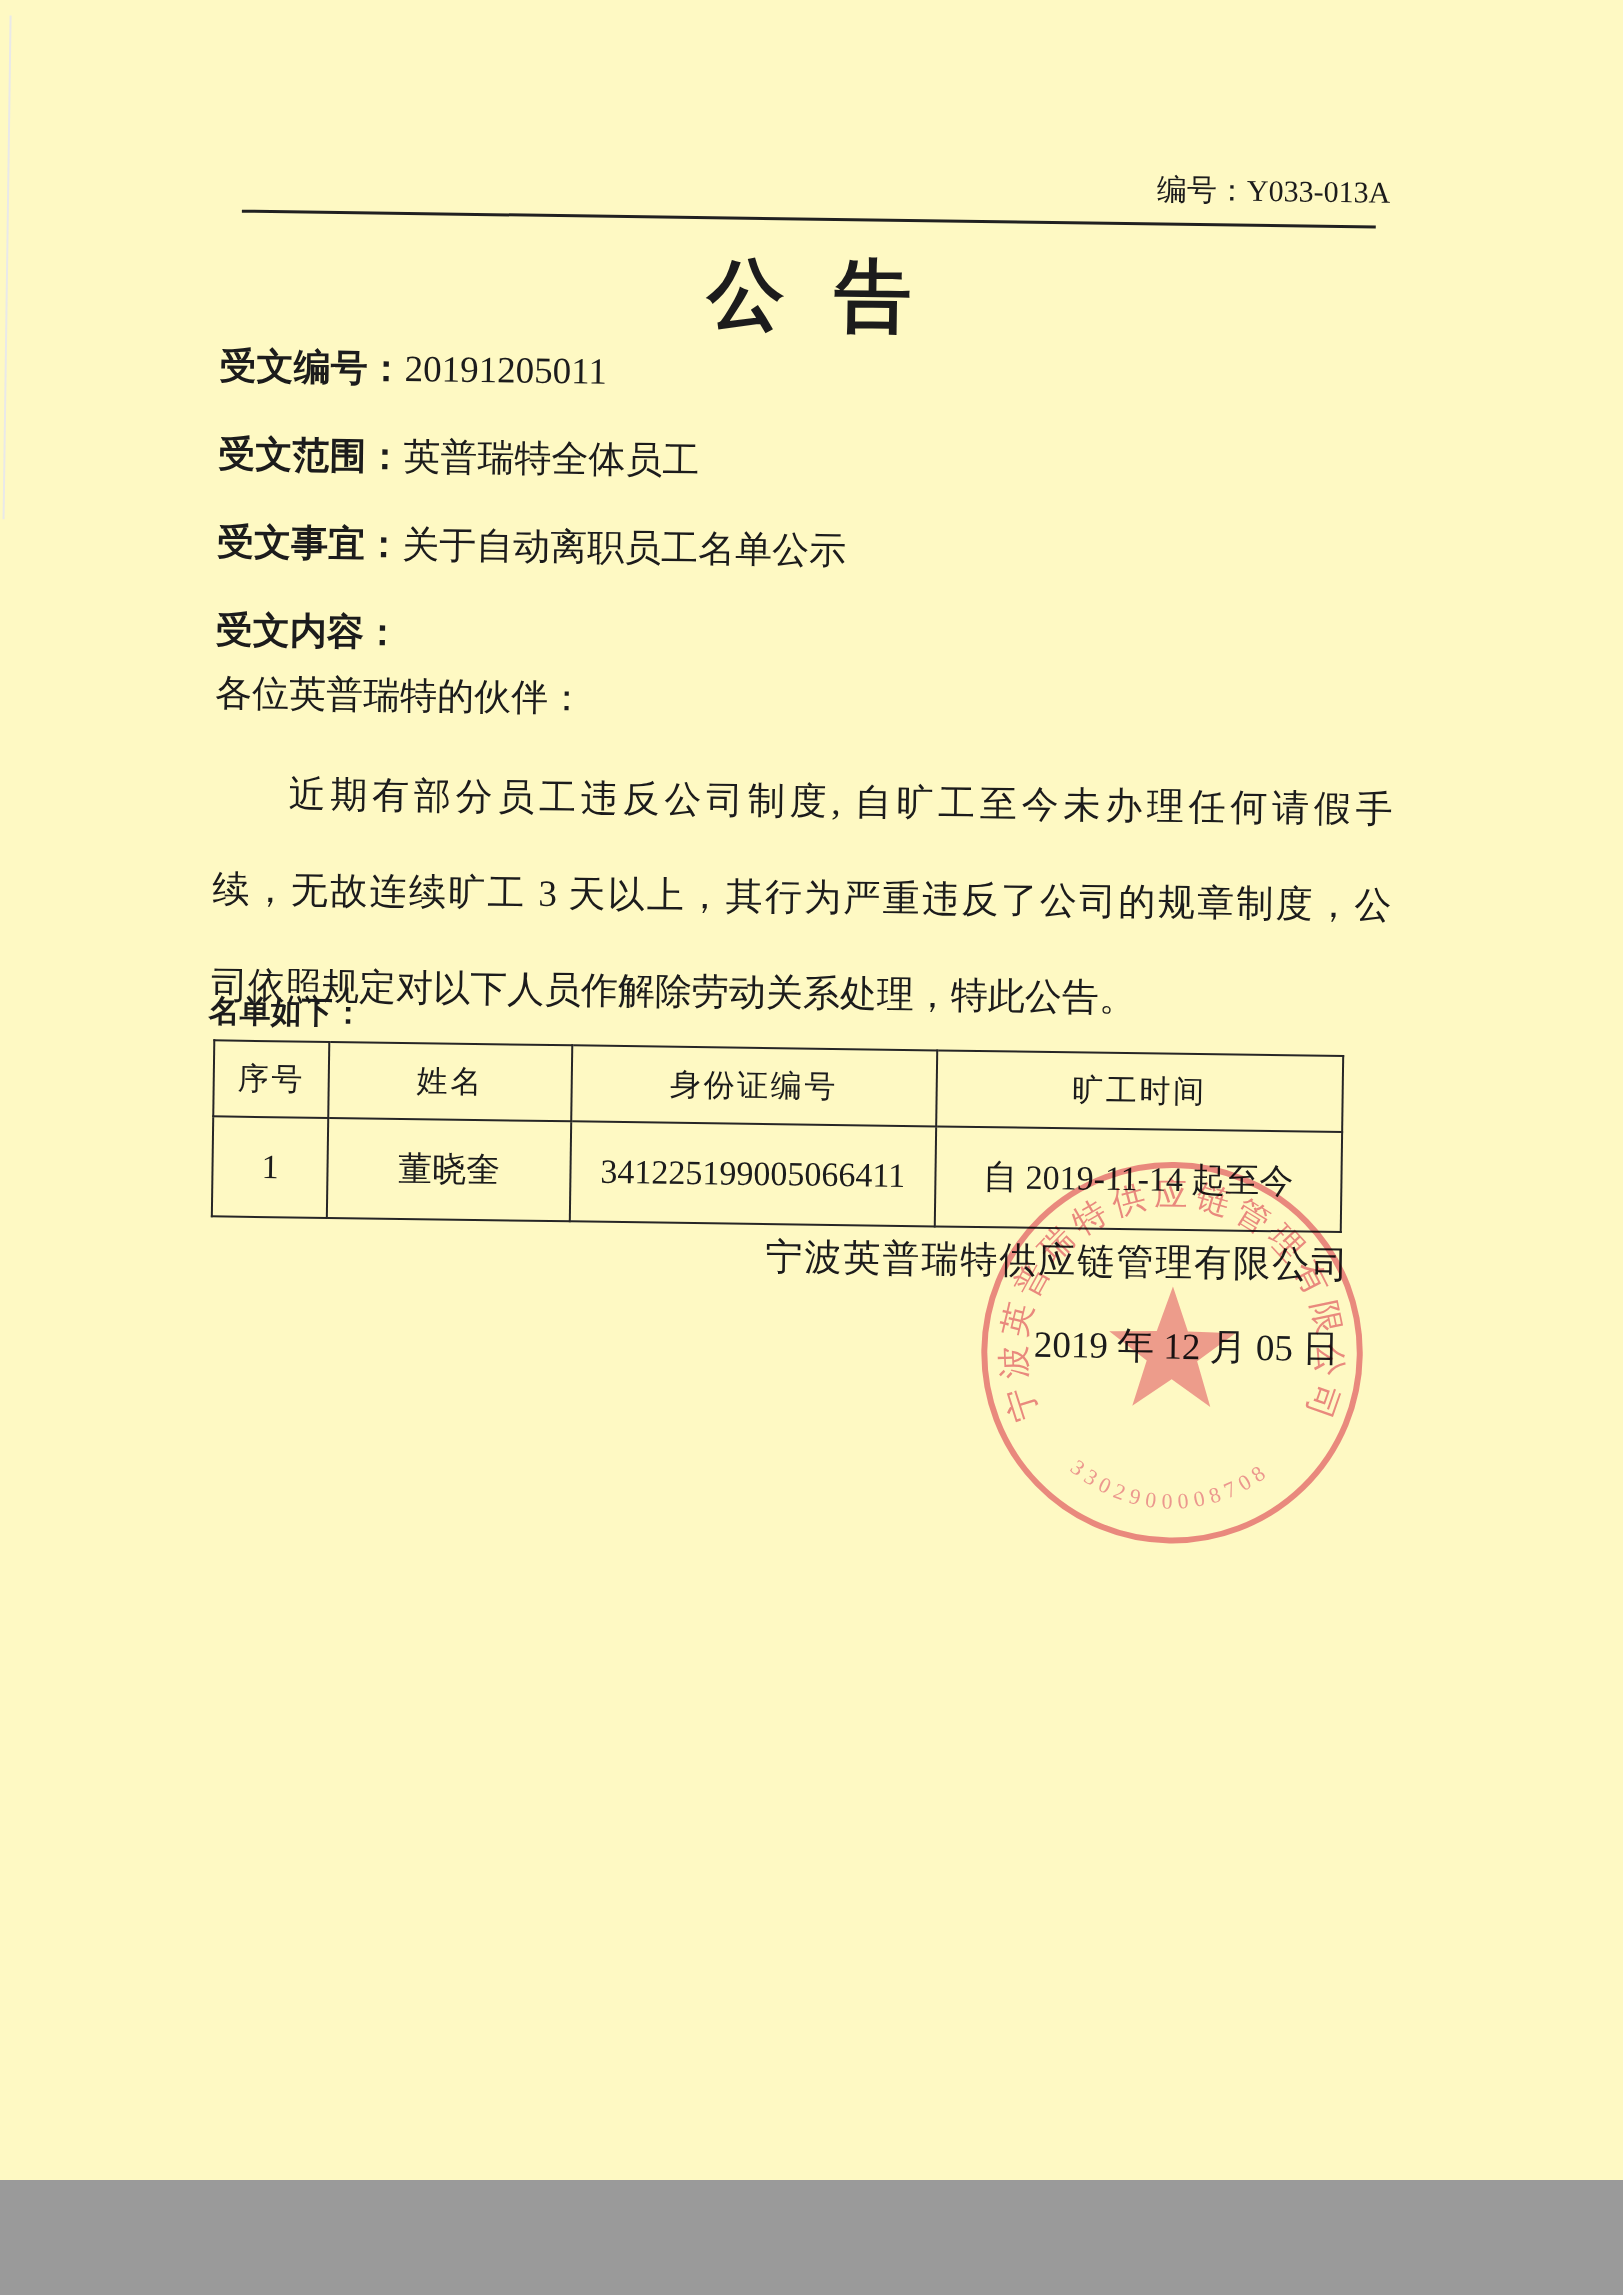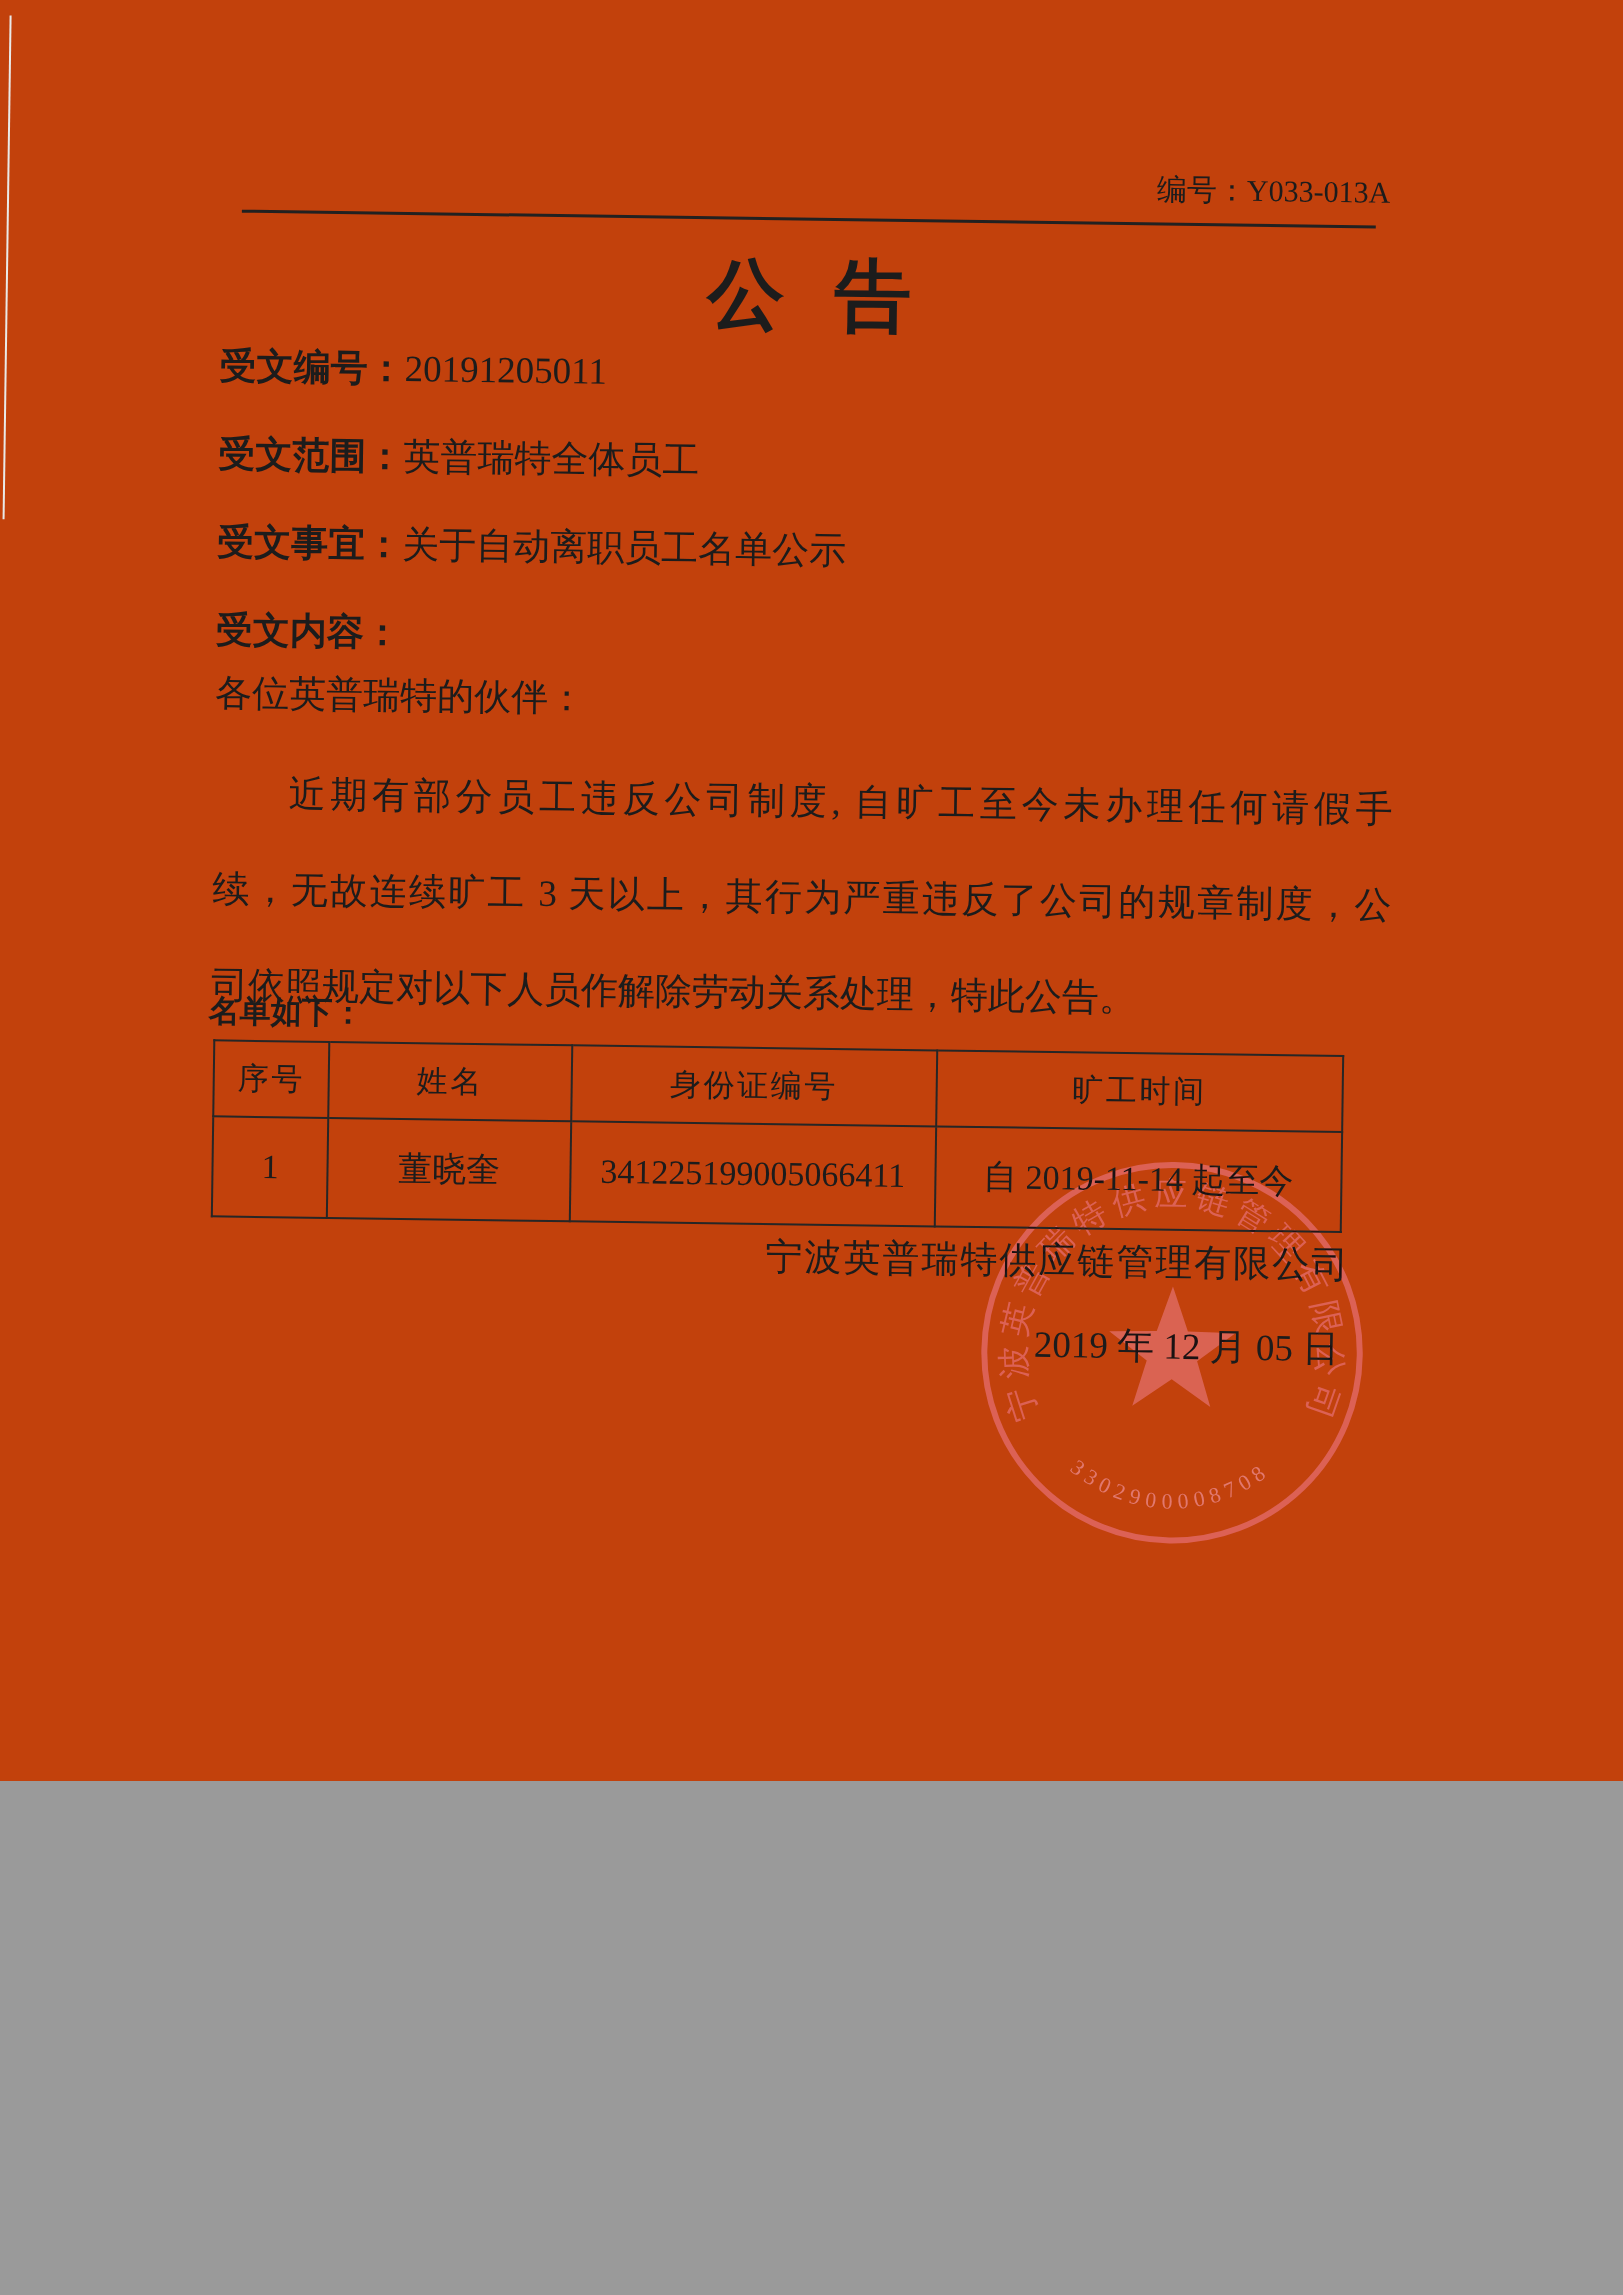--- a/index.html
+++ b/index.html
@@ -1,19 +1,19 @@
 <!DOCTYPE html>
 <html style="font-size:10.5px"><head>
 <meta charset="utf-8">
 <style>
   html,body{margin:0;padding:0;background:#9a9a9a;}
   .page{
     position:relative;
-    width:1623px;height:1781px;
-    background:#c2410c;
+    width:1623px;height:2180px;
+    background:#fef9c3;
     overflow:hidden;
     font-family:"Liberation Serif","DejaVu Serif",serif;
     color:#1c1c1c;
     text-decoration:underline;
   }
   .sheet{position:absolute;inset:0;transform:rotate(0.8deg);transform-origin:196px 131px;}
   .scan-line{position:absolute;left:7.9px;top:18.3px;width:2px;height:504px;background:#e9e9e9;}
   .doc-number{position:absolute;top:156px;right:232px;font-size:30px;white-space:nowrap;}
   .header-rule{position:absolute;top:209px;left:243px;width:1134px;height:3.3px;background:#212121;}
   .title{

